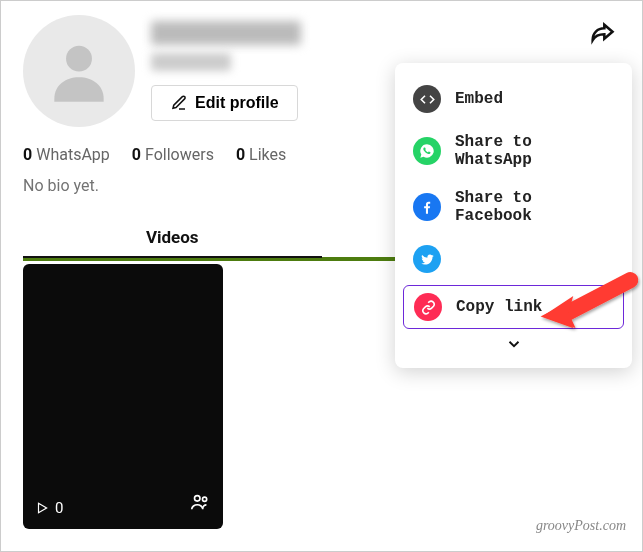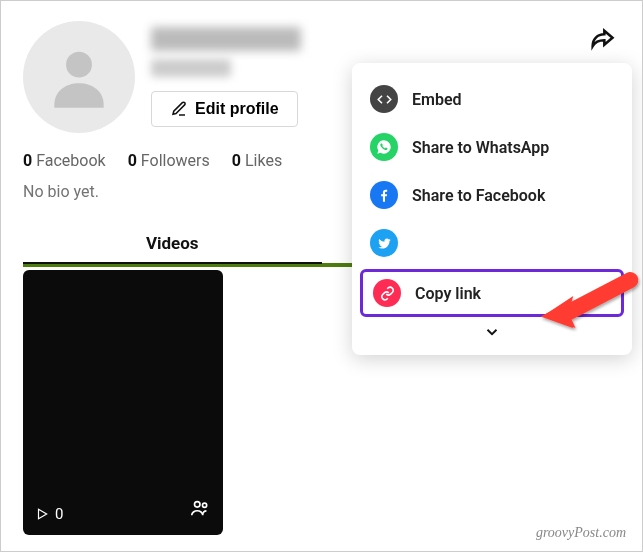--- a/index.html
+++ b/index.html
@@ -1,43 +1,43 @@
 <!DOCTYPE html>
 <html><head>
   <meta charset="utf-8">
   <style>
     * { box-sizing: border-box; margin: 0; padding: 0; }
     body { font-family: -apple-system, BlinkMacSystemFont, "Segoe UI", Roboto, sans-serif; background: #fff; position: relative; width: 643px; height: 552px; border: 1px solid #ccc; }
-    .container { padding: 20px 22px; position: relative; height: 100%; }
+    .container { padding: 14px 22px; position: relative; height: 100%; }
     .header { display: flex; align-items: flex-start; gap: 16px; position: relative; }
     .avatar { width: 112px; height: 112px; border-radius: 50%; background: #e9e9e9; display: flex; align-items: center; justify-content: center; flex-shrink: 0; }
     .avatar svg { width: 74px; height: 74px; }
     .info { flex: 1; padding-top: 6px; }
     .username { font-size: 22px; font-weight: 700; color: #999; filter: blur(5px); background: #bbb; width: 150px; height: 24px; border-radius: 3px; }
     .displayname { font-size: 15px; color: #999; filter: blur(4px); background: #ccc; width: 80px; height: 18px; margin-top: 8px; border-radius: 3px; }
     .edit-btn { margin-top: 14px; border: 1px solid #d8d8d8; background: #fff; padding: 8px 18px; border-radius: 4px; font-size: 16px; font-weight: 700; cursor: pointer; display: inline-flex; align-items: center; gap: 7px; }
     .share-icon-btn { position: absolute; top: 0; right: 0; background: none; border: none; cursor: pointer; padding: 4px; }
     .stats { display: flex; gap: 22px; margin-top: 18px; font-size: 16px; color: #666; }
     .stats .num { font-weight: 700; color: #111; margin-right: 4px; }
     .bio { margin-top: 12px; font-size: 16px; color: #737373; }
     .tabs { display: flex; margin-top: 22px; border-bottom: 4px solid #4d7c0f; }
     .tab { flex: 1; text-align: center; padding: 10px 0; font-size: 17px; font-weight: 700; cursor: pointer; color: #666; position: relative; }
     .tab.active { color: #111; }
     .tab.active::after { content: ""; position: absolute; left: 0; right: 0; bottom: -1px; height: 2px; background: #111; }
     .video-grid { margin-top: 3px; display: flex; gap: 10px; }
     .video-card { width: 200px; height: 265px; background: #0b0b0b; border-radius: 6px; position: relative; overflow: hidden; }
     .video-card .views { position: absolute; left: 12px; bottom: 12px; color: #fff; font-size: 15px; display: flex; align-items: center; gap: 6px; }
     .video-card .audience { position: absolute; right: 12px; bottom: 12px; }
-    .share-menu { position: absolute; top: 62px; right: 10px; width: 280px; background: #fff; border-radius: 8px; box-shadow: 0 4px 20px rgba(0,0,0,0.18); padding: 12px 0 4px; z-index: 10; }
+    .share-menu { position: absolute; top: 62px; right: 10px; width: 237px; background: #fff; border-radius: 8px; box-shadow: 0 4px 20px rgba(0,0,0,0.18); padding: 12px 0 4px; z-index: 10; font-family: Liberation Mono, monospace; }
     .share-item { display: flex; align-items: center; gap: 14px; padding: 10px 18px; font-size: 16px; font-weight: 600; cursor: pointer; color: #222; }
     .share-item .icon-wrap { width: 28px; height: 28px; border-radius: 50%; display: flex; align-items: center; justify-content: center; flex-shrink: 0; }
-    .share-item.highlighted { border: 3px solid #6d28d9; border-radius: 6px; margin: 2px 8px; padding: 7px 10px; }
+    .share-item.highlighted { border: 1px solid #6d28d9; border-radius: 6px; margin: 2px 8px; padding: 7px 10px; }
     .expand-more { text-align: center; padding: 4px 0 6px; cursor: pointer; }
     .arrow-pointer { position: absolute; top: 270px; right: -2px; z-index: 20; pointer-events: none; }
-    .watermark { position: absolute; right: 16px; bottom: 10px; font-size: 14px; color: #888; font-style: italic; font-family: Georgia, serif; }
+    .watermark { position: absolute; right: 16px; bottom: 17px; font-size: 14px; color: #888; font-style: italic; font-family: Georgia, serif; }
   </style>
 </head>
 <body>
 
 <div class="container">
   <div class="header">
     <div class="avatar">
       <svg viewBox="0 0 24 24" fill="#c4c4c4">
         <circle cx="12" cy="8" r="4.2"></circle>
         <path d="M4 21c0-4.4 3.6-7 8-7s8 2.6 8 7v1H4v-1z"></path>
@@ -55,21 +55,21 @@
       </button>
     </div>
     <button class="share-icon-btn">
       <svg width="28" height="28" viewBox="0 0 24 24" fill="none" stroke="#111" stroke-width="2.2">
         <path d="M14 5l7 6-7 6v-4c-5 0-8 1.5-10 5 0-6 4-10 10-10V5z" fill="none"></path>
       </svg>
     </button>
   </div>
 
   <div class="stats">
-    <div><span class="num">0</span><span>Facebook</span></div>
+    <div><span class="num">0</span><span>WhatsApp</span></div>
     <div><span class="num">0</span><span>Followers</span></div>
     <div><span class="num">0</span><span>Likes</span></div>
   </div>
 
   <div class="bio">No bio yet.</div>
 
   <div class="tabs">
     <div class="tab active"><span>Videos</span></div>
     <div class="tab"></div>
   </div>

